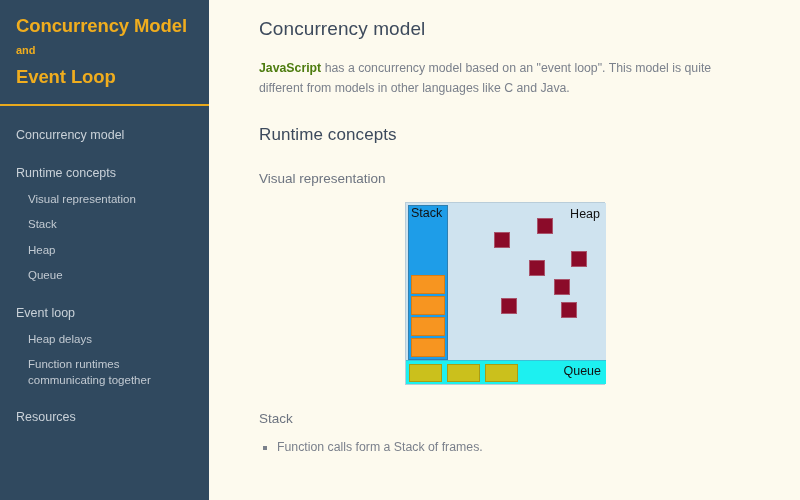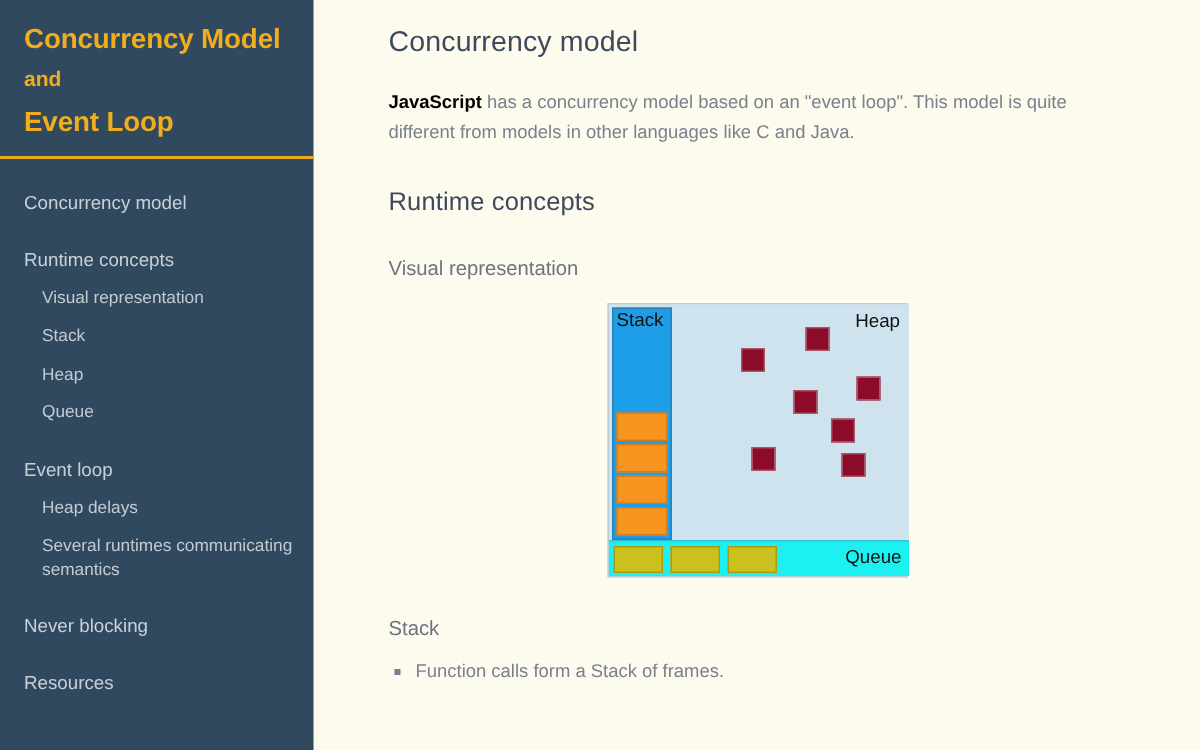--- a/index.html
+++ b/index.html
@@ -28,21 +28,21 @@
   .brand-line-1, .brand-line-3 {
     color: #f0ad1e;
     font-size: 18.5px;
     font-weight: bold;
     line-height: 1.25;
     letter-spacing: -0.1px;
   }
   .brand-line-3 { margin-top: 8px; }
   .brand-line-2 {
     color: #f0ad1e;
-    font-size: 14px;
+    font-size: 11px;
     font-weight: bold;
     margin-top: 7px;
     line-height: 1.2;
   }
   #sidebar-nav { padding: 16px 0 0 0; }
   .nav-item {
     display: block;
     font-size: 12.5px;
     color: #c9d1d8;
     line-height: 1.35;
@@ -82,21 +82,21 @@
     font-weight: normal;
     color: #6d7480;
     margin: 26px 0 12px 0;
   }
   p.body-text {
     font-size: 12.3px;
     line-height: 1.65;
     color: #7b818c;
     max-width: 470px;
   }
-  p.body-text b { color: #000000; font-weight: bold; }
+  p.body-text b { color: #4d7c0f; font-weight: bold; }
 
   
   #diagram-wrap { margin-top: 16px; padding-left: 146px; }
   #diagram {
     position: relative;
     width: 200px;
     height: 183px;
     background: #cfe3ef;
     border: 1px solid #b9cdd9;
   }
@@ -184,22 +184,21 @@
   </div>
   <nav id="sidebar-nav">
       <a class="nav-item level-1">Concurrency model</a>
       <a class="nav-item level-1 spaced">Runtime concepts</a>
       <a class="nav-item level-2">Visual representation</a>
       <a class="nav-item level-2">Stack</a>
       <a class="nav-item level-2">Heap</a>
       <a class="nav-item level-2">Queue</a>
       <a class="nav-item level-1 spaced">Event loop</a>
       <a class="nav-item level-2">Heap delays</a>
-      <a class="nav-item level-2">Several runtimes communicating semantics</a>
-      <a class="nav-item level-1 spaced">Never blocking</a>
+      <a class="nav-item level-2">Function runtimes communicating together</a>
       <a class="nav-item level-1 spaced">Resources</a>
     </nav>
 </aside>
 
 <main id="main">
   <h1 class="page-title">Concurrency model</h1>
 
   <p class="body-text">
     <b>JavaScript</b><span> has a concurrency model based on an "event loop". This model is quite different from models in other languages like C and Java.</span>
   </p>

